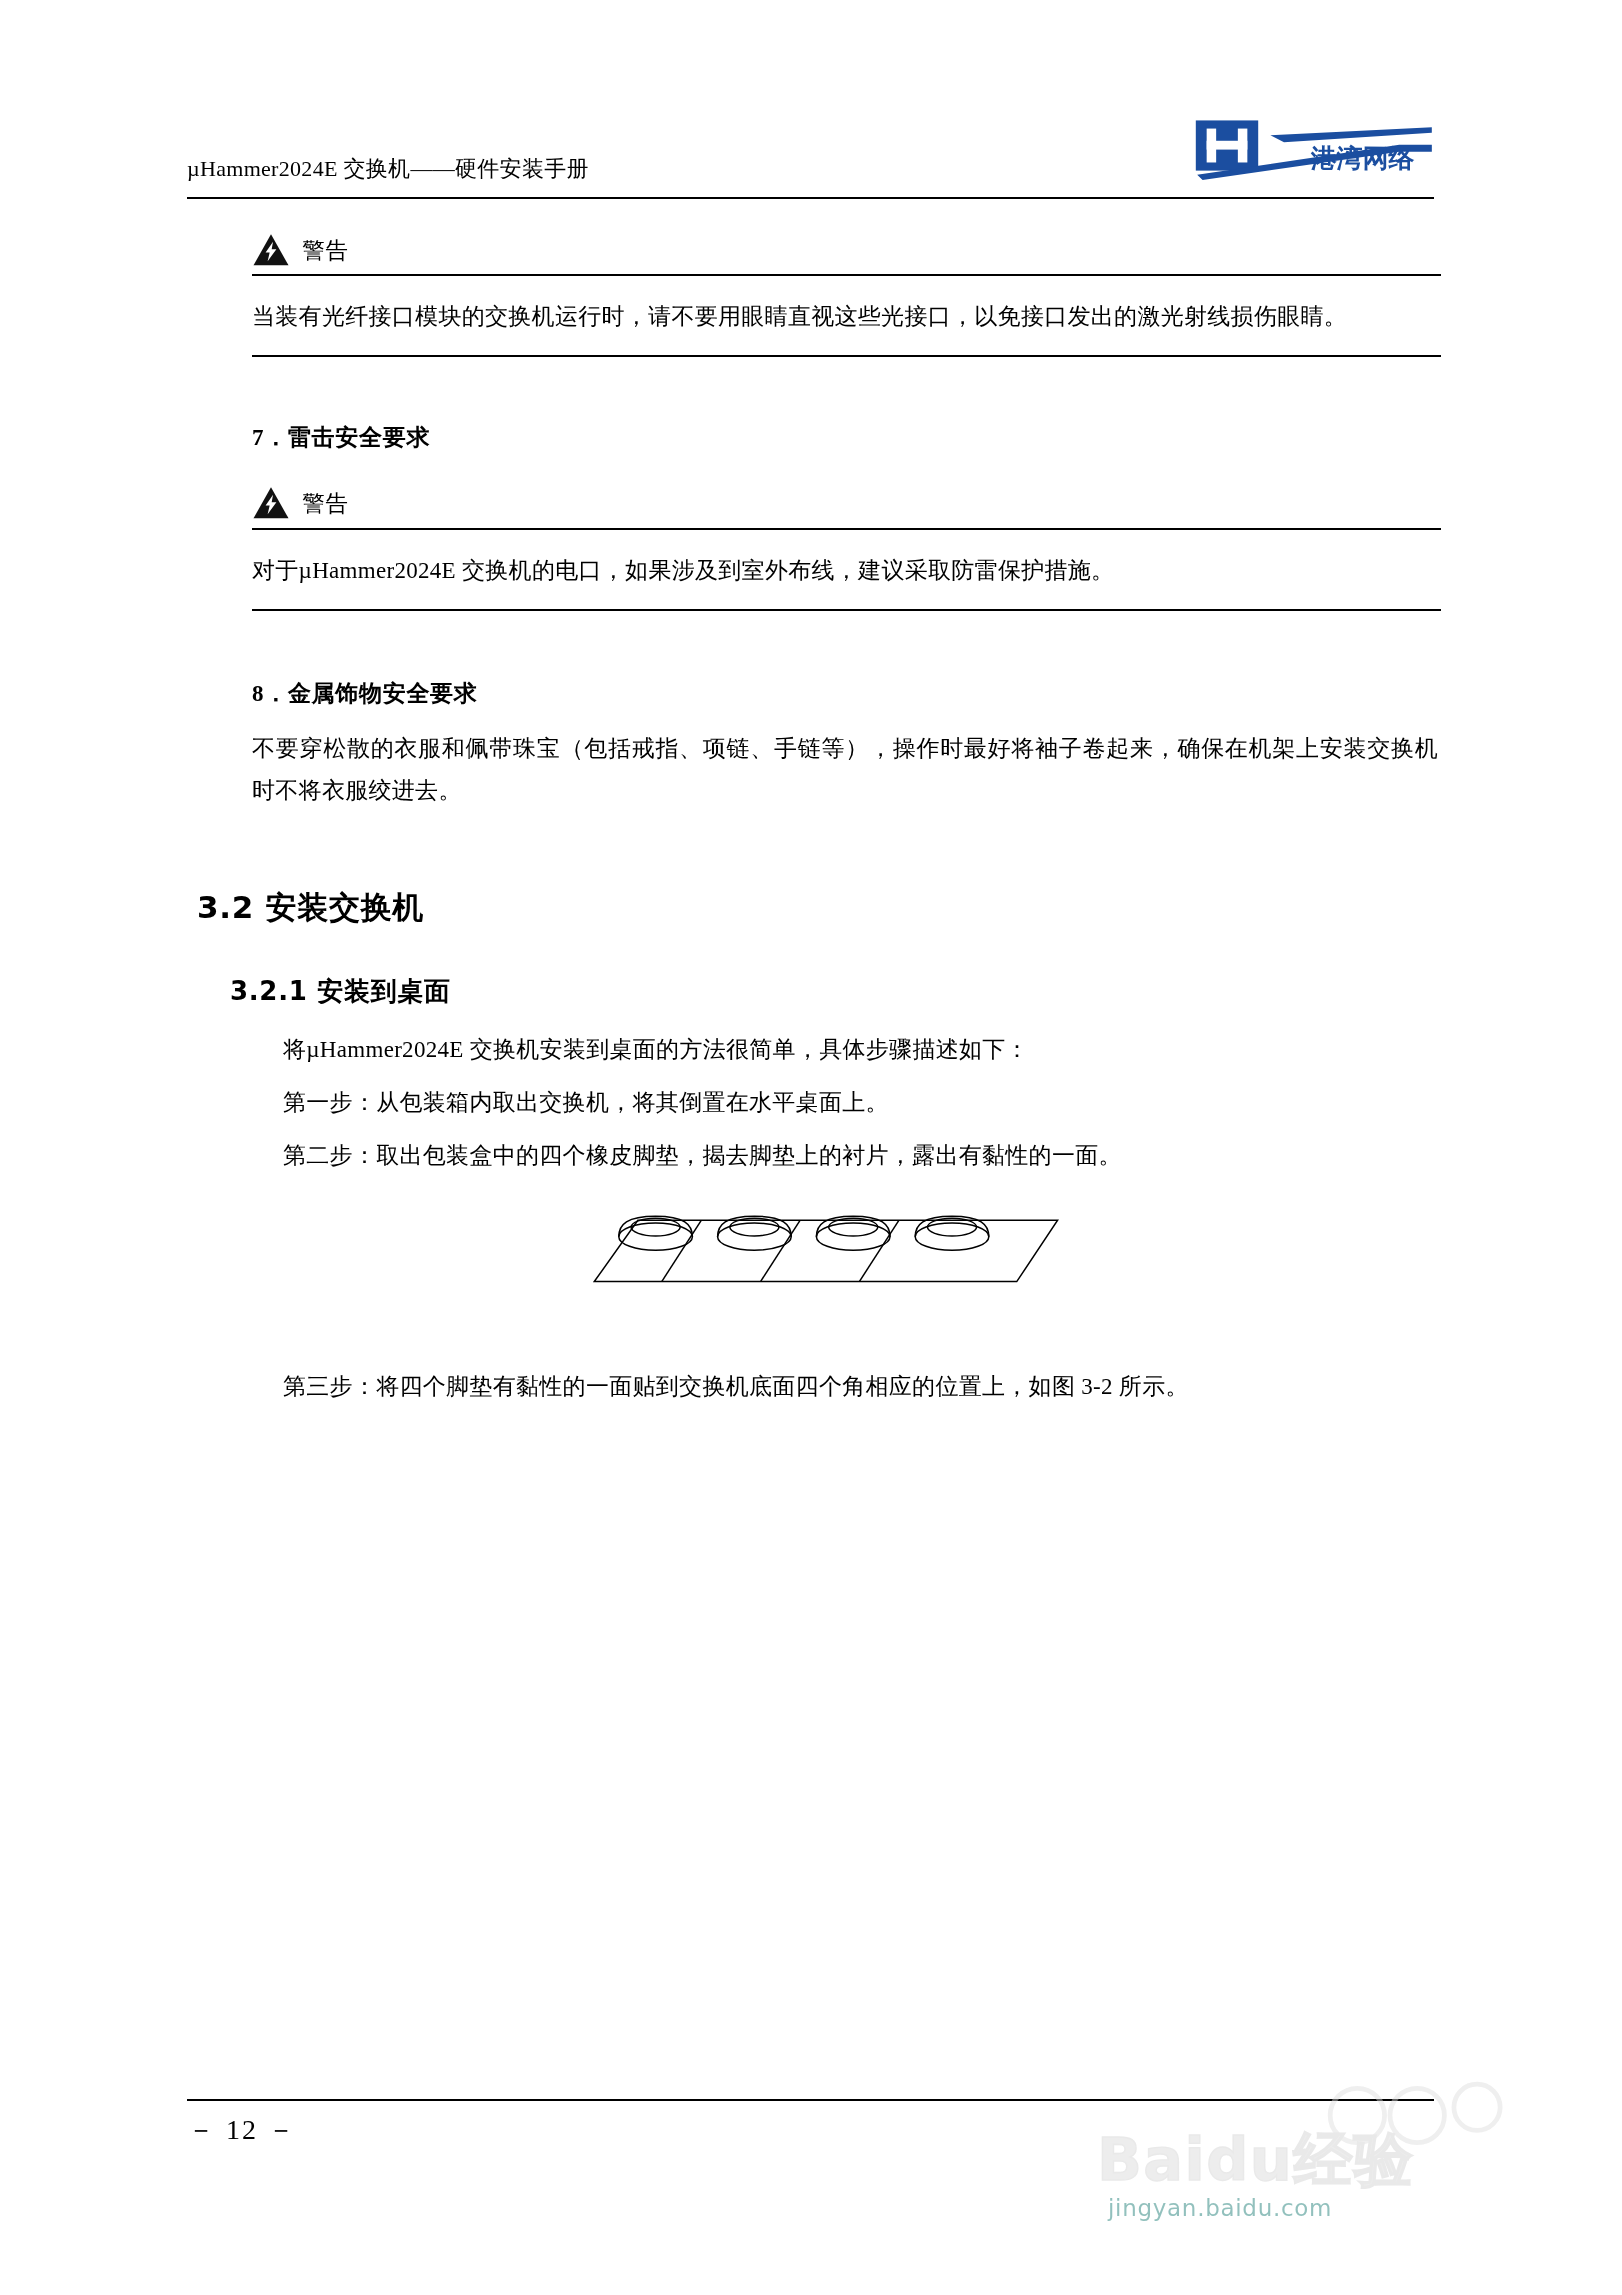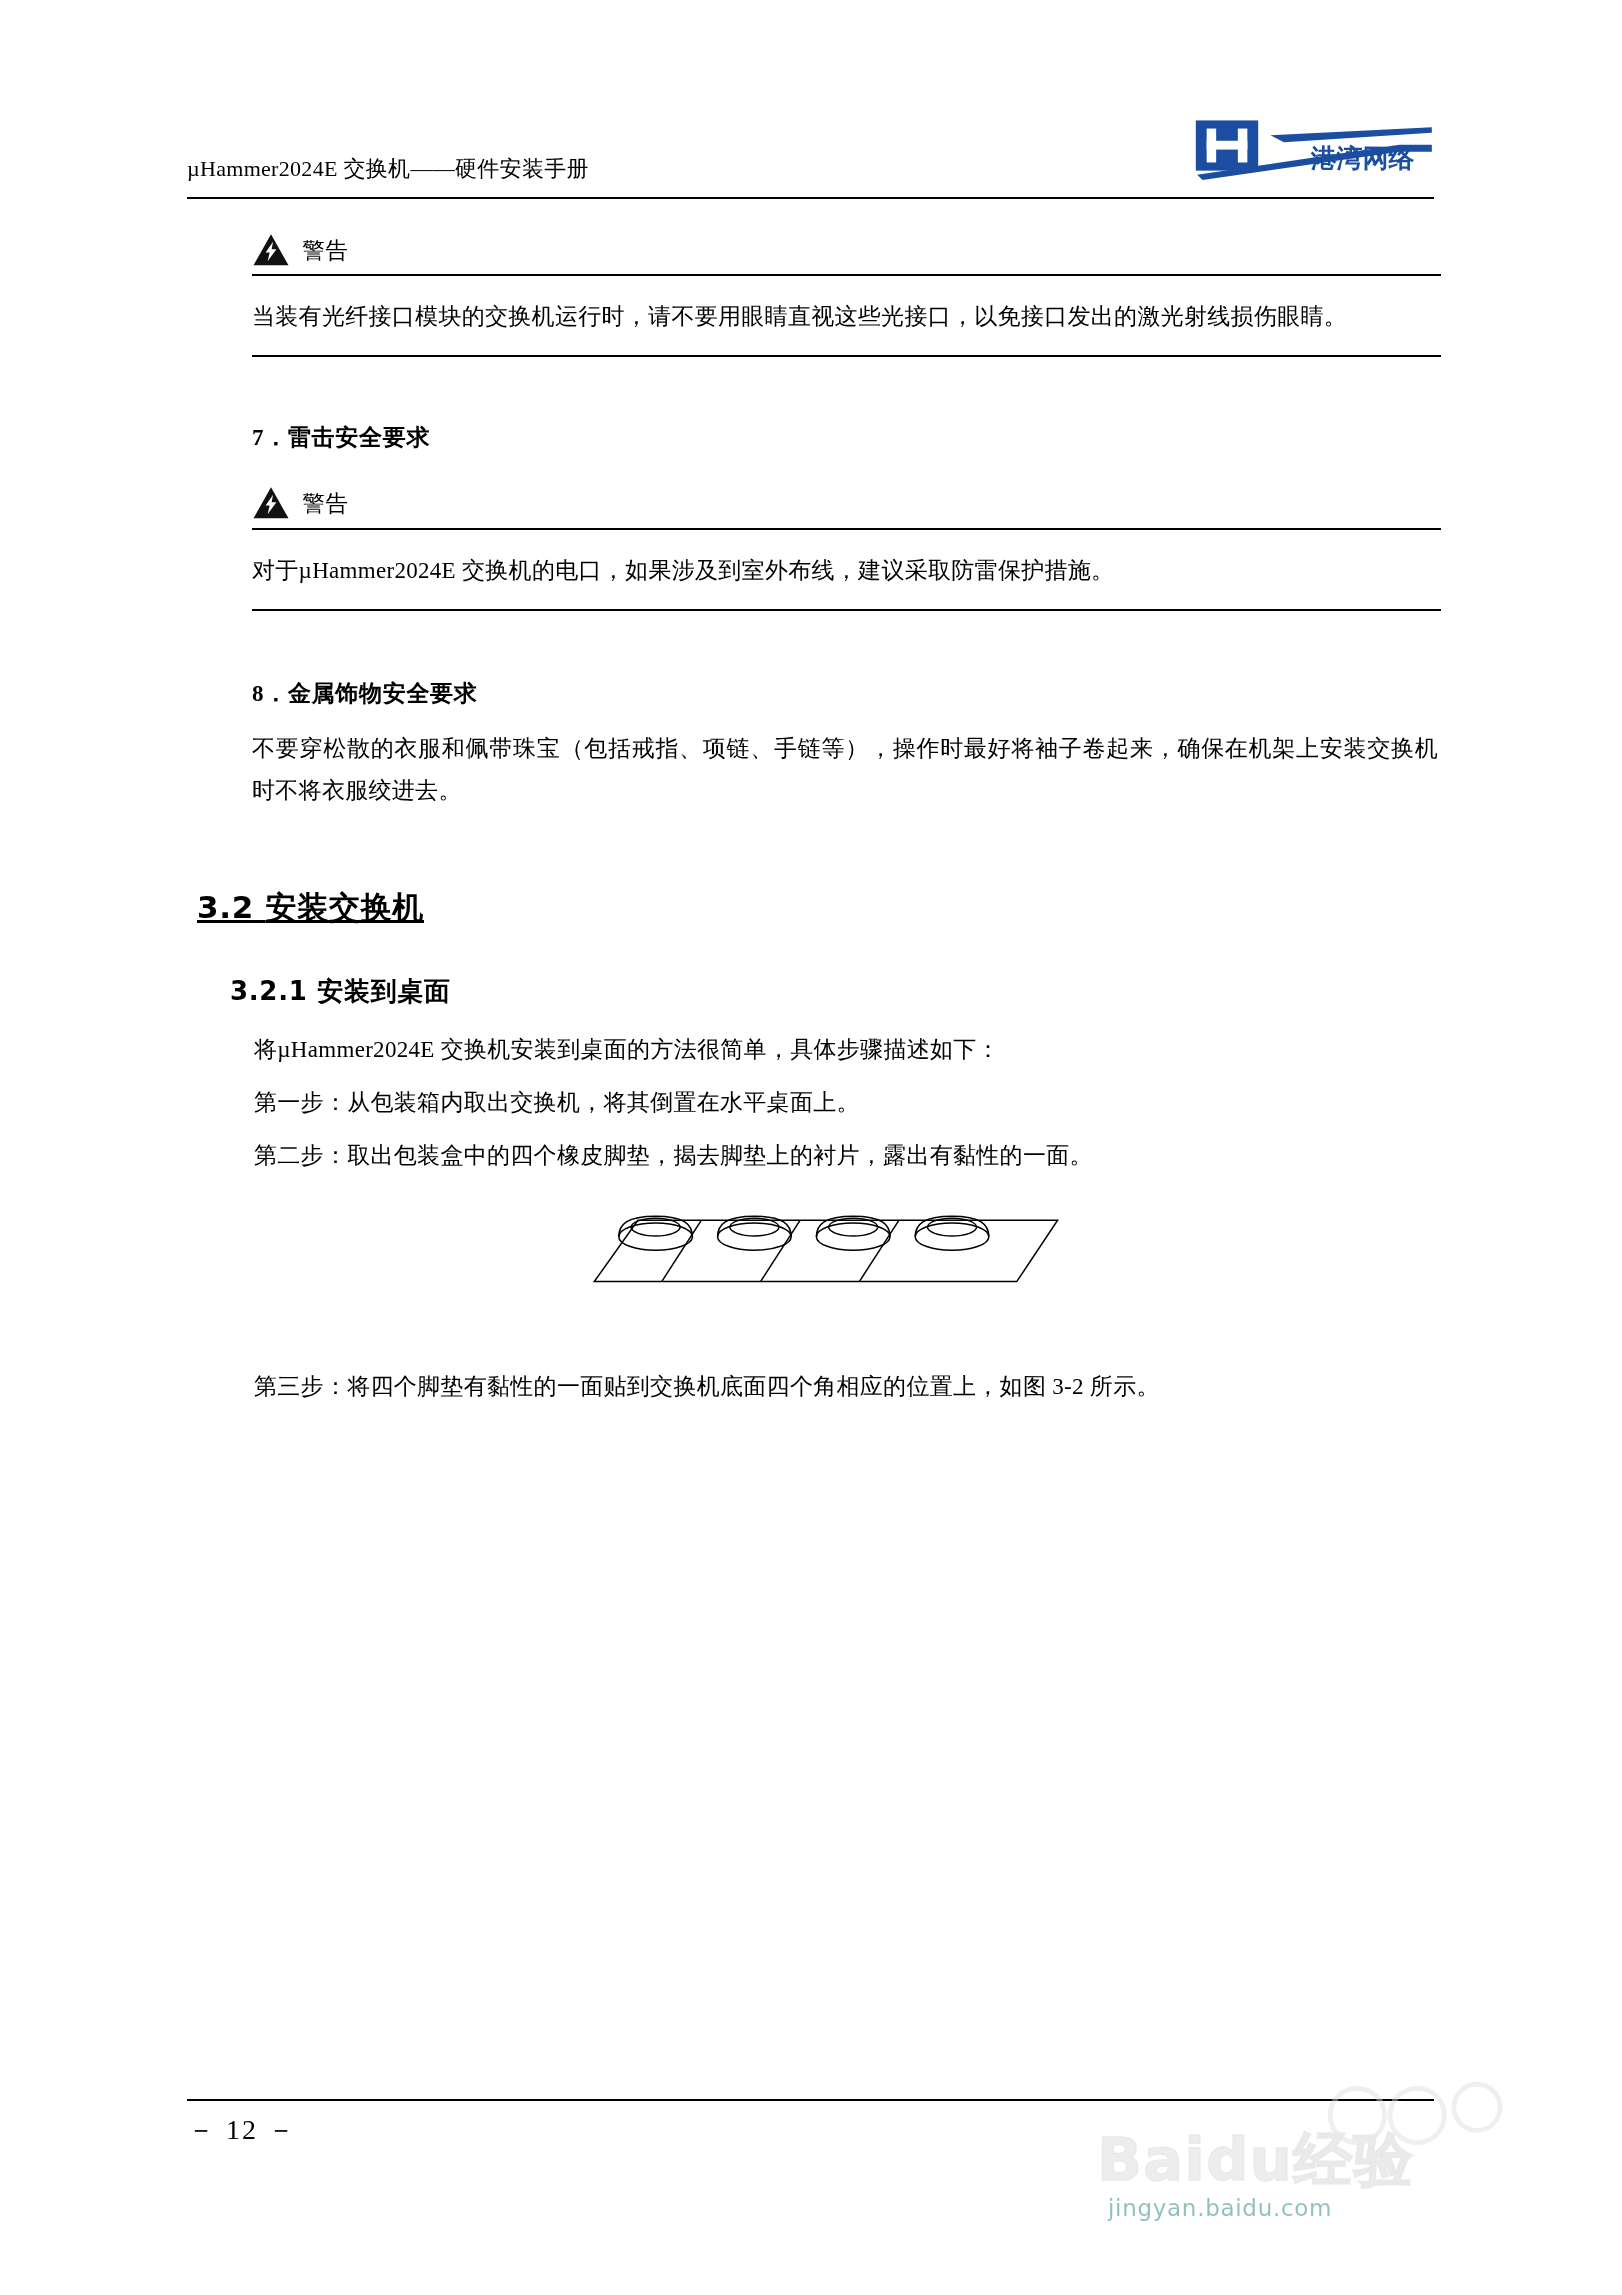--- a/index.html
+++ b/index.html
@@ -108,32 +108,31 @@
     font-size: 23px;
     line-height: 42px;
     text-align: justify;
     letter-spacing: 0.3px;
   }
   .h2 {
     font-family: "DejaVu Sans", sans-serif;
     font-size: 31px;
     font-weight: bold;
     letter-spacing: 0.7px;
-    text-decoration: underline;
   }
   .h2 .h2-num { font-size: 31px; }
   .h3 {
     margin-left: 33px;
     font-family: "DejaVu Sans", sans-serif;
     font-size: 26px;
     font-weight: bold;
     letter-spacing: 0.7px;
   }
   .step {
-    margin-left: 57px;
+    margin-left: 86px;
     width: 1186px;
     font-size: 23px;
     line-height: 42px;
     letter-spacing: 0.3px;
   }
   .figure-wrap {
     margin-top: 24.5px;
     text-align: center;
   }
   .figure-caption {

